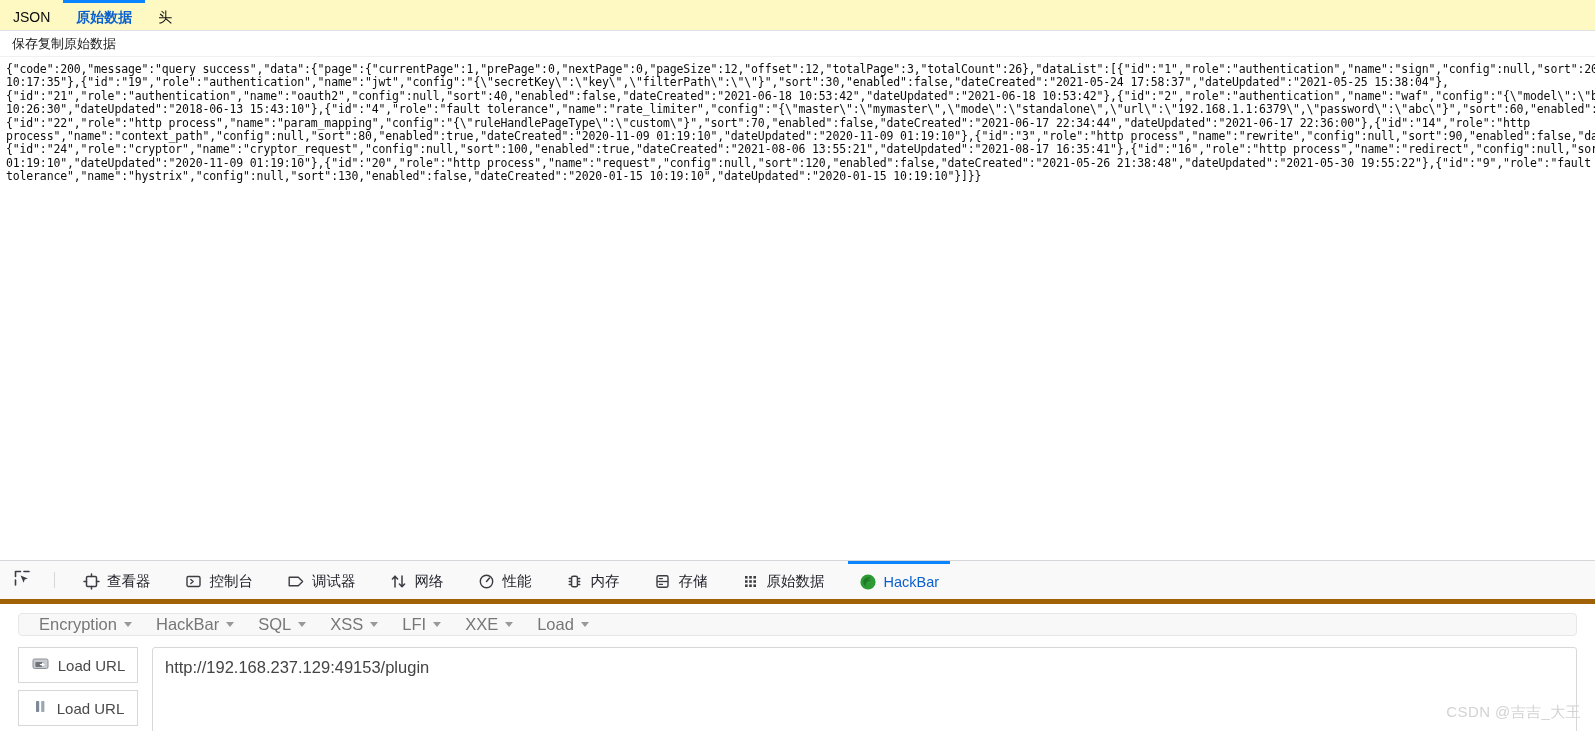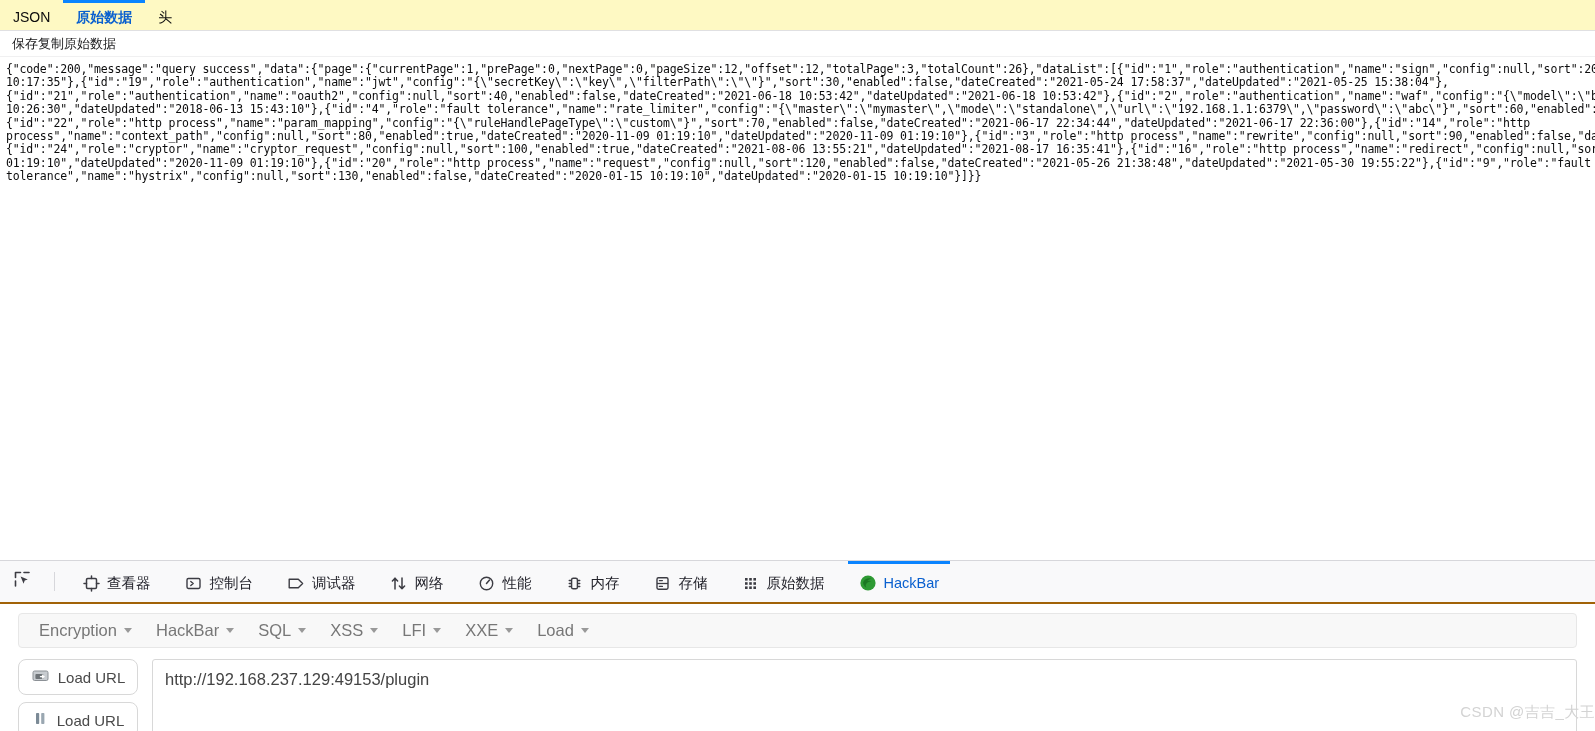--- a/index.html
+++ b/index.html
@@ -86,21 +86,21 @@
   }
 
   
   .devtools-toolbar {
     position: absolute;
     left: 0; top: 560px;
     width: 1595px;
     height: 44px;
     background: #f9f9fa;
     border-top: 1px solid #d7d7db;
-    border-bottom: 2px solid #a16207;
+    border-bottom: 5px solid #a16207;
     display: flex;
     align-items: stretch;
     padding-left: 4px;
     gap: 12px;
   }
   .dt-pick {
     display: flex;
     align-items: center;
     justify-content: center;
     width: 36px;
@@ -139,21 +139,21 @@
   .hackbar {
     position: absolute;
     left: 0; top: 604px;
     width: 1595px;
     height: 127px;
     background: #ffffff;
     overflow: hidden;
   }
   .hb-menubar {
     margin: 9px 18px 0 18px;
-    height: 35px;
+    height: 23px;
     background: #f8f8f8;
     border: 1px solid #e7e7e7;
     border-radius: 4px;
     display: flex;
     align-items: center;
     padding-left: 8px;
   }
   .hb-menu {
     display: flex;
     align-items: center;
@@ -180,21 +180,21 @@
   .hb-buttons {
     display: flex;
     flex-direction: column;
     gap: 7px;
     width: 120px;
     flex: 0 0 120px;
   }
   .hb-btn {
     height: 36px;
     border: 1px solid #d8d8d8;
-    border-radius: 8px;
+    border-radius: 0;
     background: #ffffff;
     display: flex;
     align-items: center;
     justify-content: center;
     gap: 8px;
     font-size: 15px;
     color: #4a4a4a;
     cursor: default;
     white-space: nowrap;
   }
@@ -209,21 +209,21 @@
     color: #444444;
     font-family: "Liberation Sans", sans-serif;
     resize: none;
     outline: none;
     background: #ffffff;
     line-height: 1.3;
   }
 
   .watermark {
     position: absolute;
-    right: 0;
+    right: 14px;
     bottom: 9px;
     font-size: 15px;
     color: #d3d3d3;
     letter-spacing: 0.4px;
     user-select: none;
     white-space: nowrap;
   }
 </style>
 </head>
 <body>

